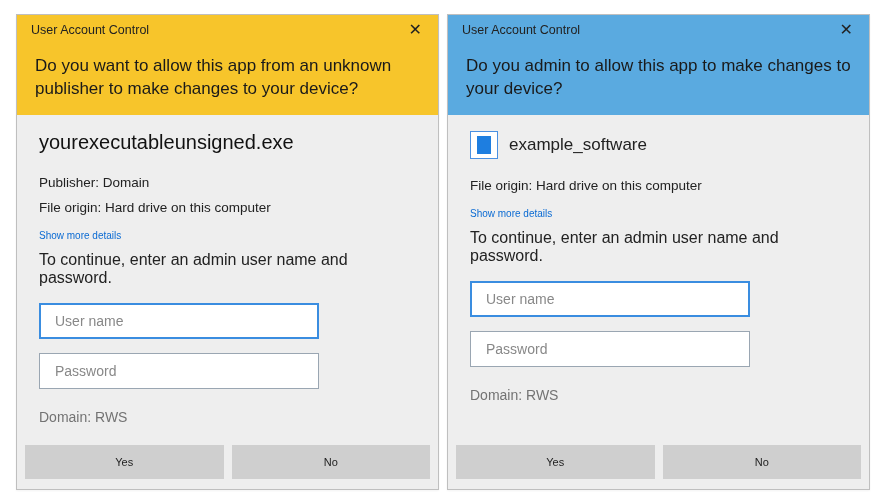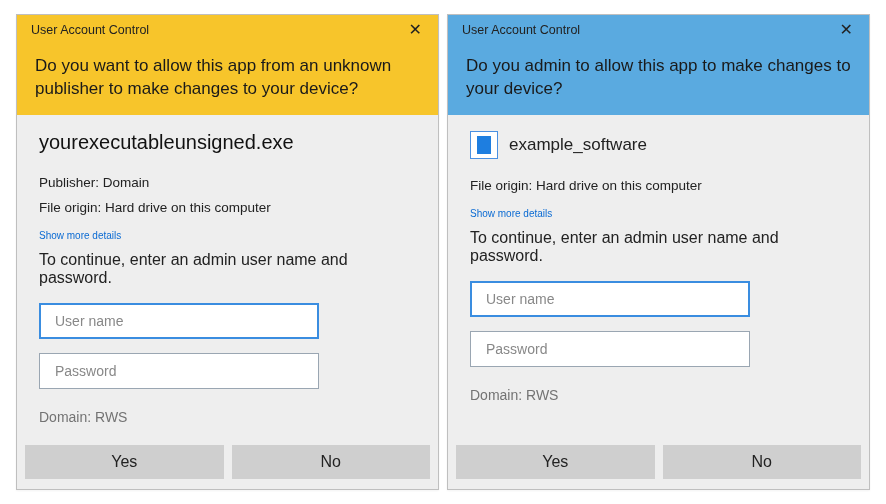--- a/index.html
+++ b/index.html
@@ -104,21 +104,21 @@
   .button-row {
     display: flex;
     gap: 8px;
     padding: 8px 8px 10px 8px;
   }
   .btn {
     flex: 1;
     height: 34px;
     background: #cfcfcf;
     border: none;
-    font-size: 16px;
+    font-size: 11px;
     color: #222;
     cursor: pointer;
   }
 </style>
 </head>
 <body>
 
 <div class="dialog dlg-left">
   <div class="titlebar">
     <span class="title-text">User Account Control</span>

